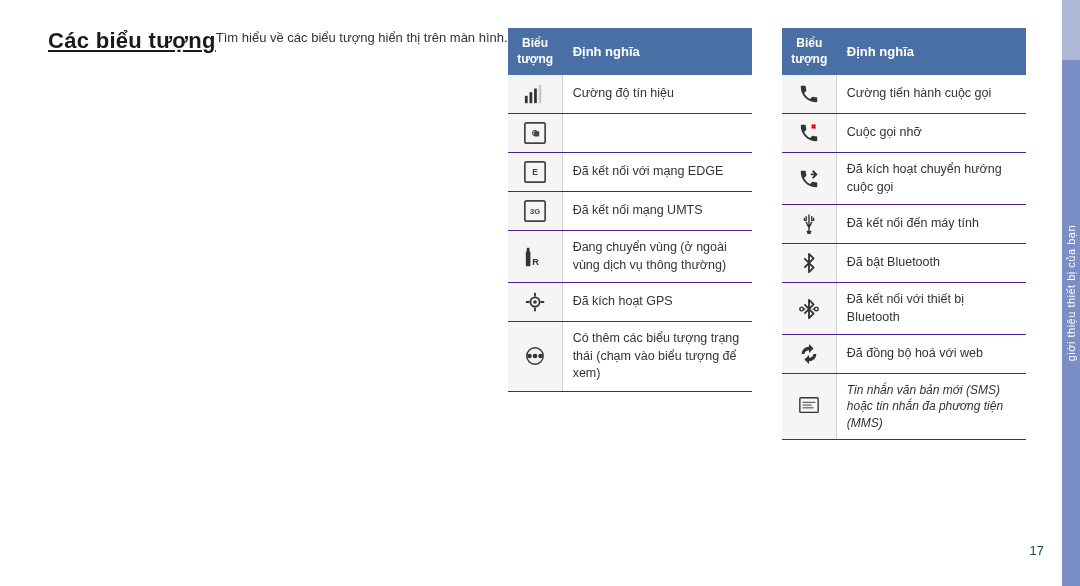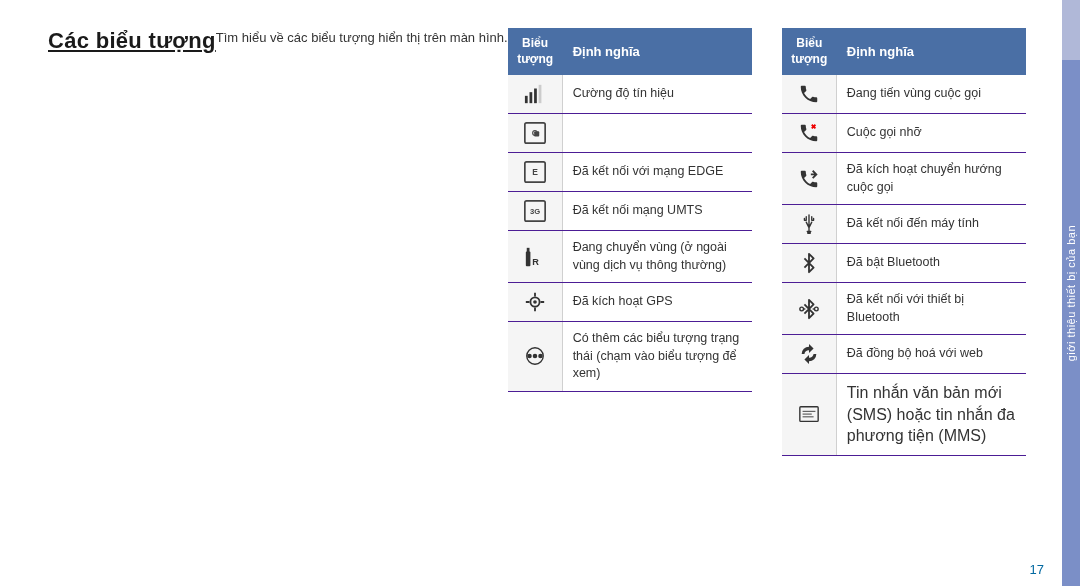--- a/index.html
+++ b/index.html
@@ -116,24 +116,24 @@
       top: 0;
       right: 0;
       width: 18px;
       height: 60px;
       background: #b0b8d8;
     }
 
     
     .page-number {
       position: absolute;
-      bottom: 9px;
+      bottom: 28px;
       right: 36px;
       font-size: 13px;
-      color: #0369a1;
+      color: #14532d;
     }
 
     .header-bieutung {
       font-size: 12px;
       font-weight: bold;
       line-height: 1.3;
       text-align: center;
     }
   </style>
 </head>
@@ -255,21 +255,21 @@
         </div>
       </div>
 
       <div class="table-row">
         <div class="col-icon">
           <svg class="icon-svg" viewBox="0 0 24 24" fill="#333">
             <path d="M6.6 10.8c1.4 2.8 3.8 5.1 6.6 6.6l2.2-2.2c.3-.3.7-.4 1-.2 1.1.4 2.3.6 3.6.6.6 0 1 .4 1 1V20c0 .6-.4 1-1 1-9.4 0-17-7.6-17-17 0-.6.4-1 1-1h3.5c.6 0 1 .4 1 1 0 1.3.2 2.5.6 3.6.1.3 0 .7-.2 1L6.6 10.8z" fill="#333"></path>
           </svg>
         </div>
         <div class="col-def">
-          <span>Đang tiến vùng cuộc gọi</span>
+          <span>Cường tiến hành cuộc gọi</span>
         </div>
       </div>
 
       <div class="table-row">
         <div class="col-icon">
           <svg class="icon-svg" viewBox="0 0 24 24" fill="none">
             <path d="M6.6 10.8c1.4 2.8 3.8 5.1 6.6 6.6l2.2-2.2c.3-.3.7-.4 1-.2 1.1.4 2.3.6 3.6.6.6 0 1 .4 1 1V20c0 .6-.4 1-1 1-9.4 0-17-7.6-17-17 0-.6.4-1 1-1h3.5c.6 0 1 .4 1 1 0 1.3.2 2.5.6 3.6.1.3 0 .7-.2 1L6.6 10.8z" fill="#333"></path>
             <path d="M15 3 L19 7 M19 3 L15 7" stroke="#e00" stroke-width="2"></path>
           </svg>
         </div>
@@ -344,21 +344,21 @@
 
       <div class="table-row">
         <div class="col-icon">
           <svg class="icon-svg" viewBox="0 0 24 24" fill="none">
             <rect x="2" y="3" width="20" height="16" rx="1" stroke="#333" stroke-width="1.5"></rect>
             <line x1="5" y1="8" x2="19" y2="8" stroke="#333" stroke-width="1"></line>
             <line x1="5" y1="11" x2="15" y2="11" stroke="#333" stroke-width="1"></line>
             <line x1="5" y1="14" x2="17" y2="14" stroke="#333" stroke-width="1"></line>
           </svg>
         </div>
-        <div class="col-def" style="font-size:16px; line-height:1.35;">
+        <div class="col-def" style="font-size:12px; line-height:1.35;font-style:italic;">
           <span>Tin nhắn văn bản mới (SMS) hoặc tin nhắn đa phương tiện (MMS)</span>
         </div>
       </div>
 
     </div>
 
   </div>
 </div>
 
 <div class="right-sidebar">

